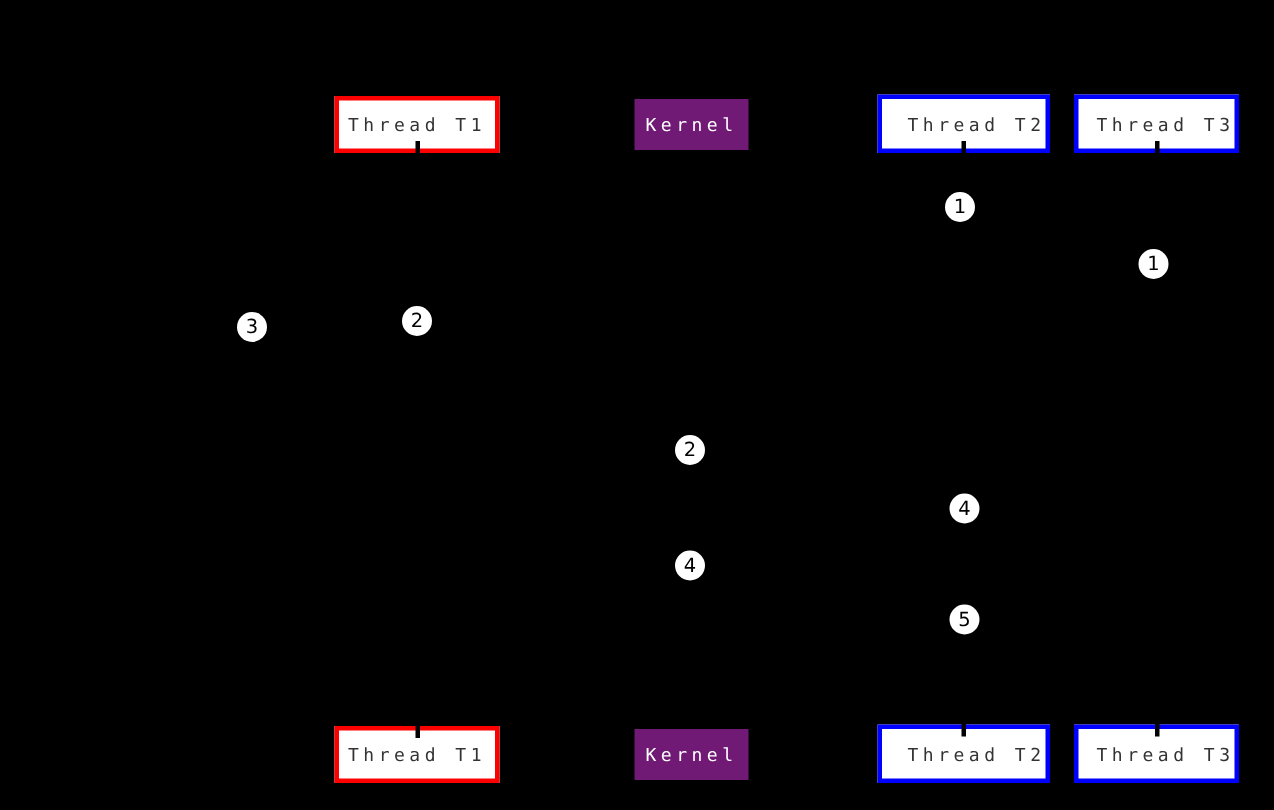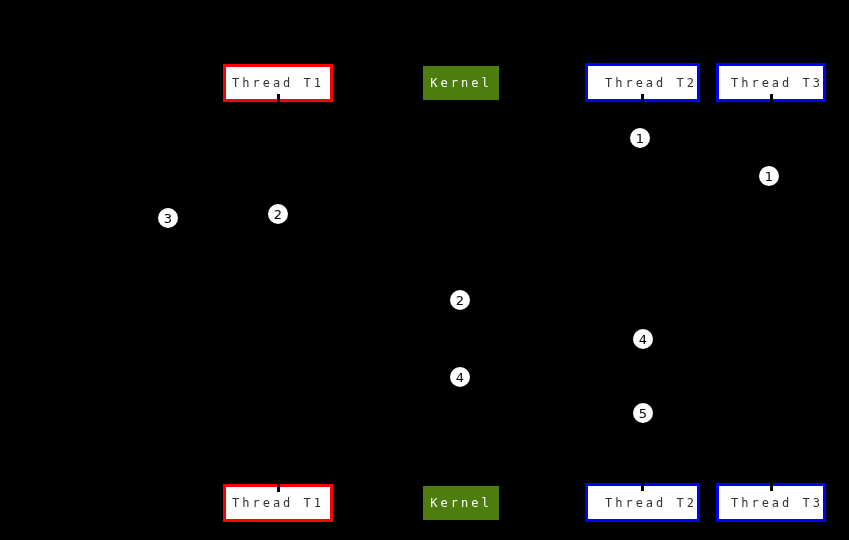--- a/index.html
+++ b/index.html
@@ -31,21 +31,21 @@
     border: 3px solid #ff0000;
     color: #333333;
   }
   .lane-box.blue {
     background: #ffffff;
     border: 3px solid #0000ff;
     color: #333333;
     justify-content: flex-end;
   }
   .lane-box.kernel {
-    background: #4d7c0f;
+    background: #701a75;
     border: none;
     color: #ffffff;
   }
   .notch {
     position: absolute;
     left: 50%;
     margin-left: -1.5px;
     width: 3px;
     height: 9px;
     background: #000000;

